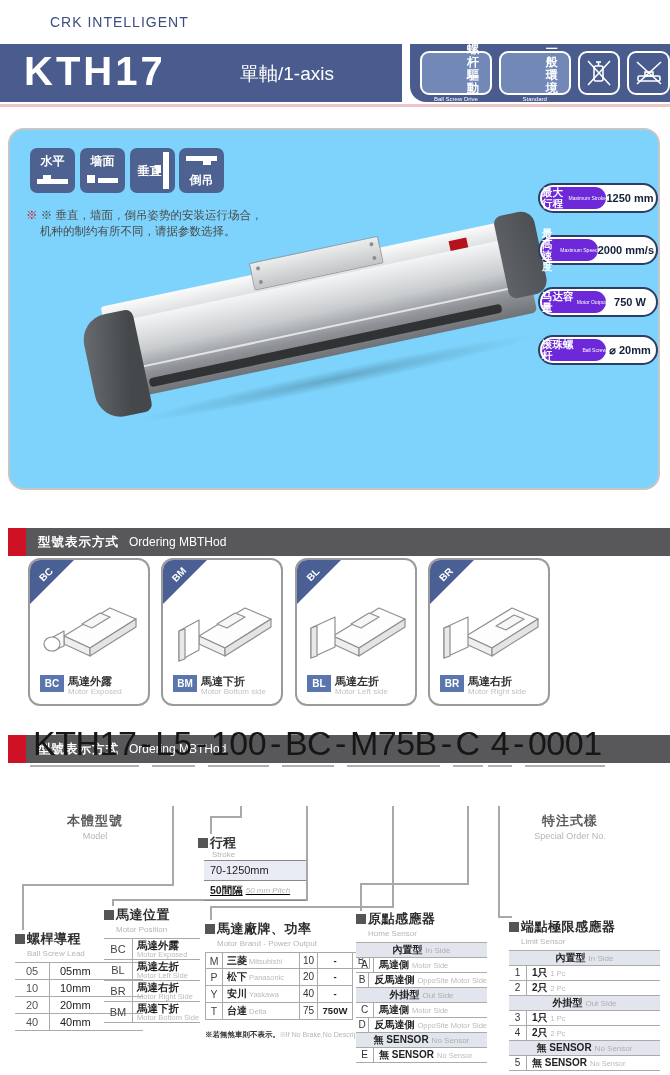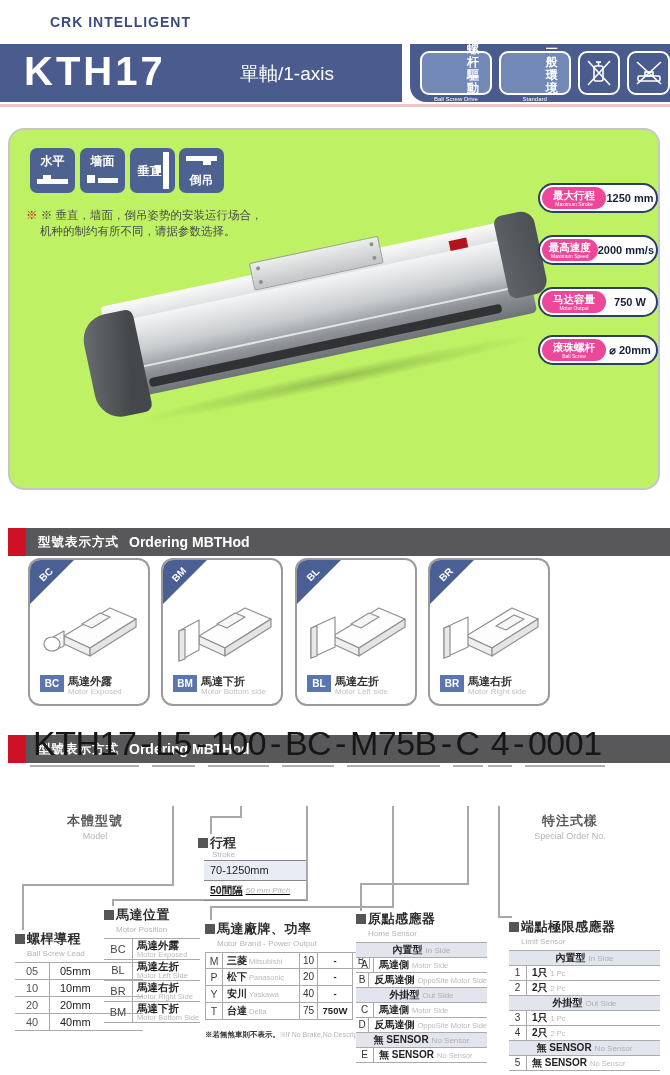--- a/index.html
+++ b/index.html
@@ -1,38 +1,38 @@
 <!DOCTYPE html>
 <html><head>
 <meta charset="utf-8">
 <style>
   html,body{margin:0;padding:0;background:#fff;}
   .page{position:relative;width:670px;height:1075px;background:#fff;overflow:hidden;
         font-family:"Liberation Sans", sans-serif;}
 
   
-  .brand{position:absolute;left:50px;top:14px;font-size:14px;font-weight:bold;
+  .brand{position:absolute;left:50px;top:14px;font-size:14px;font-weight:normal;
          color:#3b4d80;letter-spacing:1px;}
 
   
   .banner-left{position:absolute;left:0;top:44px;width:402px;height:58px;background:#4a5c8e;}
   .banner-model{position:absolute;left:24px;top:5px;color:#fff;font-size:40px;font-weight:bold;letter-spacing:3px;}
   .banner-axis{position:absolute;left:240px;bottom:15px;color:#fff;font-size:19px;}
   .banner-right{position:absolute;left:410px;right:0;top:44px;height:58px;background:#4a5c8e;
                 border-radius:0 0 0 16px;display:flex;align-items:center;gap:7px;padding-left:10px;box-sizing:border-box;}
   .tbadge{width:70px;height:40px;border:2px solid #fff;border-radius:9px;background:#7289b8;
           display:flex;flex-direction:column;align-items:center;justify-content:center;color:#fff;}
   .tbadge .zh{font-size:12px;font-weight:bold;line-height:13px;padding-left:45px;}
   .tbadge .en{font-size:6px;line-height:7px;margin-top:1px;white-space:nowrap;}
   .ibadge{width:40px;height:40px;border:2px solid #fff;border-radius:9px;
           display:flex;align-items:center;justify-content:center;}
   .pinkline{position:absolute;left:0;top:104px;width:100%;height:3px;background:#eec6c9;}
 
   
-  .panel{position:absolute;left:8px;top:128px;width:648px;height:358px;background:#bef264;
+  .panel{position:absolute;left:8px;top:128px;width:648px;height:358px;background:#7dd3fc;
          border:2px solid #c6c6c6;border-radius:16px;}
   .obtn{position:absolute;width:45px;height:45px;background:#4e6292;border-radius:7px;color:#fff;}
   .obtn .lbl{position:absolute;left:0;right:0;top:5px;text-align:center;font-size:12px;font-weight:bold;}
   .obtn .bar{position:absolute;background:#fff;}
   .note{position:absolute;font-size:11.5px;color:#4a4a4a;white-space:nowrap;}
   .note .star{color:#d02030;}
 
   
   .photo{position:absolute;left:82px;top:90px;width:470px;height:200px;}
   .act{position:absolute;left:0;top:20px;width:450px;height:140px;transform:rotate(-12deg);}
@@ -49,32 +49,32 @@
   .act .capR{position:absolute;right:-6px;top:16px;width:40px;height:84px;
              background:linear-gradient(80deg,#606468,#4b4e52);border-radius:8px 14px 14px 8px;}
   .act .slider{position:absolute;left:168px;top:10px;width:130px;height:26px;border:1px solid #9a9da0;
                border-radius:2px;background:linear-gradient(#eceded,#c3c5c7);}
   .act .screw{position:absolute;width:4px;height:4px;border-radius:50%;background:#8c8f92;}
   .act .redtag{position:absolute;right:64px;top:30px;width:18px;height:10px;background:#b5121b;}
 
   
   .pill{position:absolute;left:538px;width:120px;height:30px;border:2px solid #2d3e66;border-radius:17px;
         background:#fff;display:flex;align-items:center;padding:2px;box-sizing:border-box;}
-  .pill .tag{width:64px;height:22px;border-radius:11px;background:#ec4899;display:flex;flex-direction:column;
+  .pill .tag{width:64px;height:22px;border-radius:11px;background:#6d28d9;display:flex;flex-direction:row;
              align-items:center;justify-content:center;color:#fff;}
   .pill .tag .zh{font-size:10.5px;font-weight:bold;line-height:11px;}
   .pill .tag .en{font-size:5px;line-height:6px;white-space:nowrap;}
   .pill .val{flex:1;text-align:center;font-size:11px;font-weight:bold;color:#14203a;white-space:nowrap;}
 
   
   .sechdr{position:absolute;left:8px;right:0;height:28px;display:flex;}
   .sechdr .red{width:18px;background:#cf1126;}
   .sechdr .gbar{flex:1;background:#58585a;display:flex;align-items:center;padding-left:12px;color:#fff;}
   .sechdr .zh{font-size:12.5px;font-weight:bold;letter-spacing:1px;}
-  .sechdr .en{font-size:14px;font-weight:bold;margin-left:10px;}
+  .sechdr .en{font-size:12px;font-weight:normal;margin-left:10px;}
 
   
   .card{position:absolute;top:558px;width:122px;height:148px;border:2px solid #9b9b9b;border-radius:12px;
         background:#fff;box-sizing:border-box;overflow:hidden;}
   .tri{position:absolute;top:0;left:0;width:44px;height:44px;background:#4a5f94;
        clip-path:polygon(0 0,100% 0,0 100%);}
   .tri-label{position:absolute;top:9px;left:1px;width:30px;text-align:center;color:#fff;
              font-size:10px;font-weight:bold;transform:rotate(-45deg);}
   .card svg{position:absolute;left:6px;top:24px;}
   .card-bot{position:absolute;left:10px;bottom:8px;display:flex;align-items:flex-start;gap:4px;}

